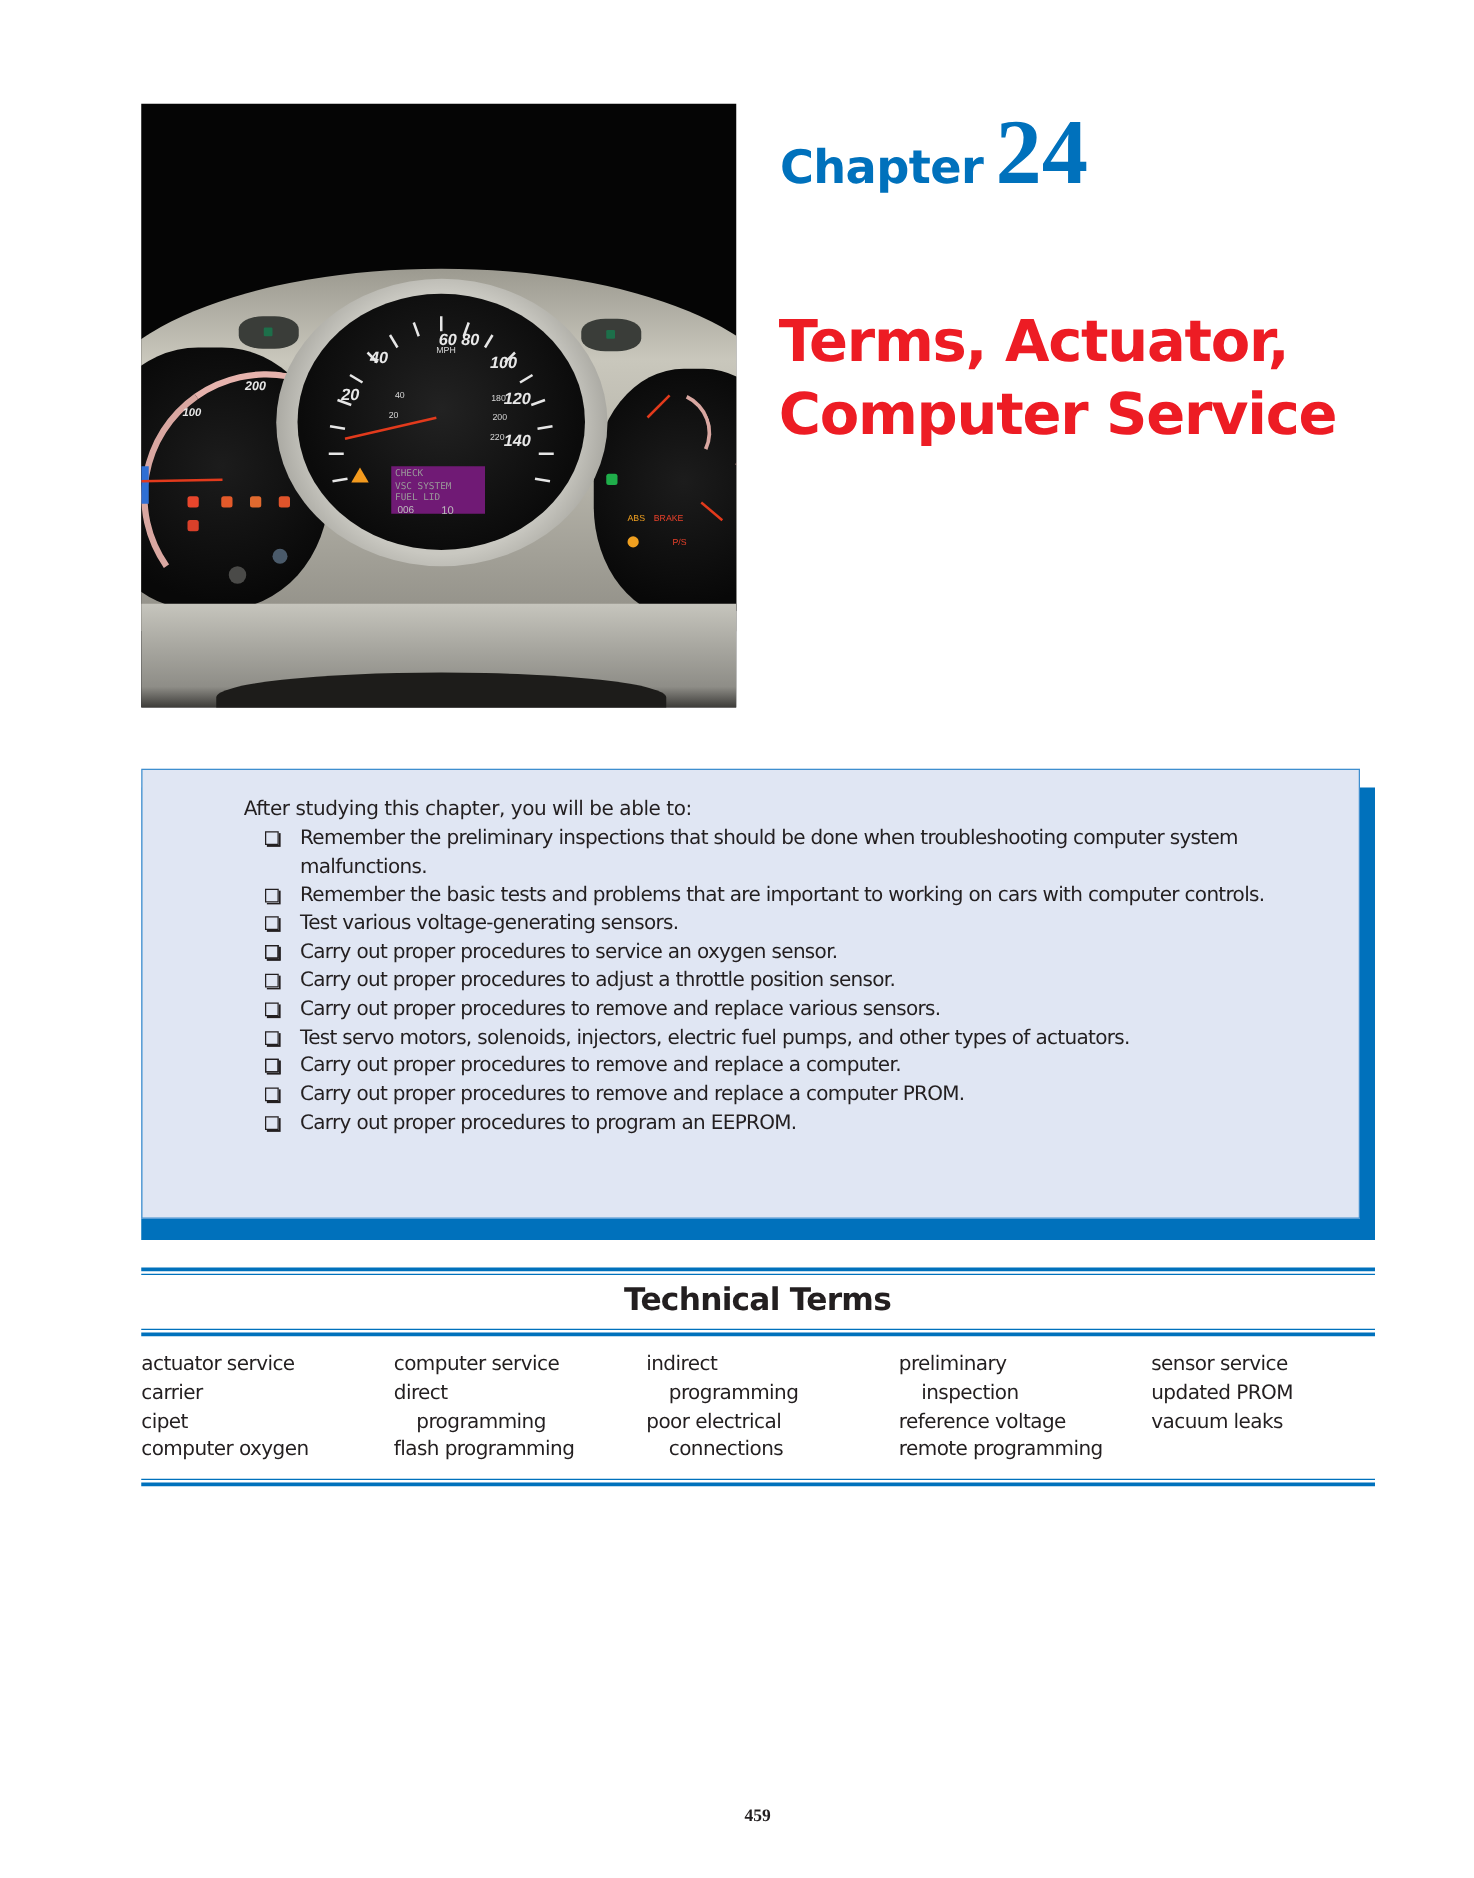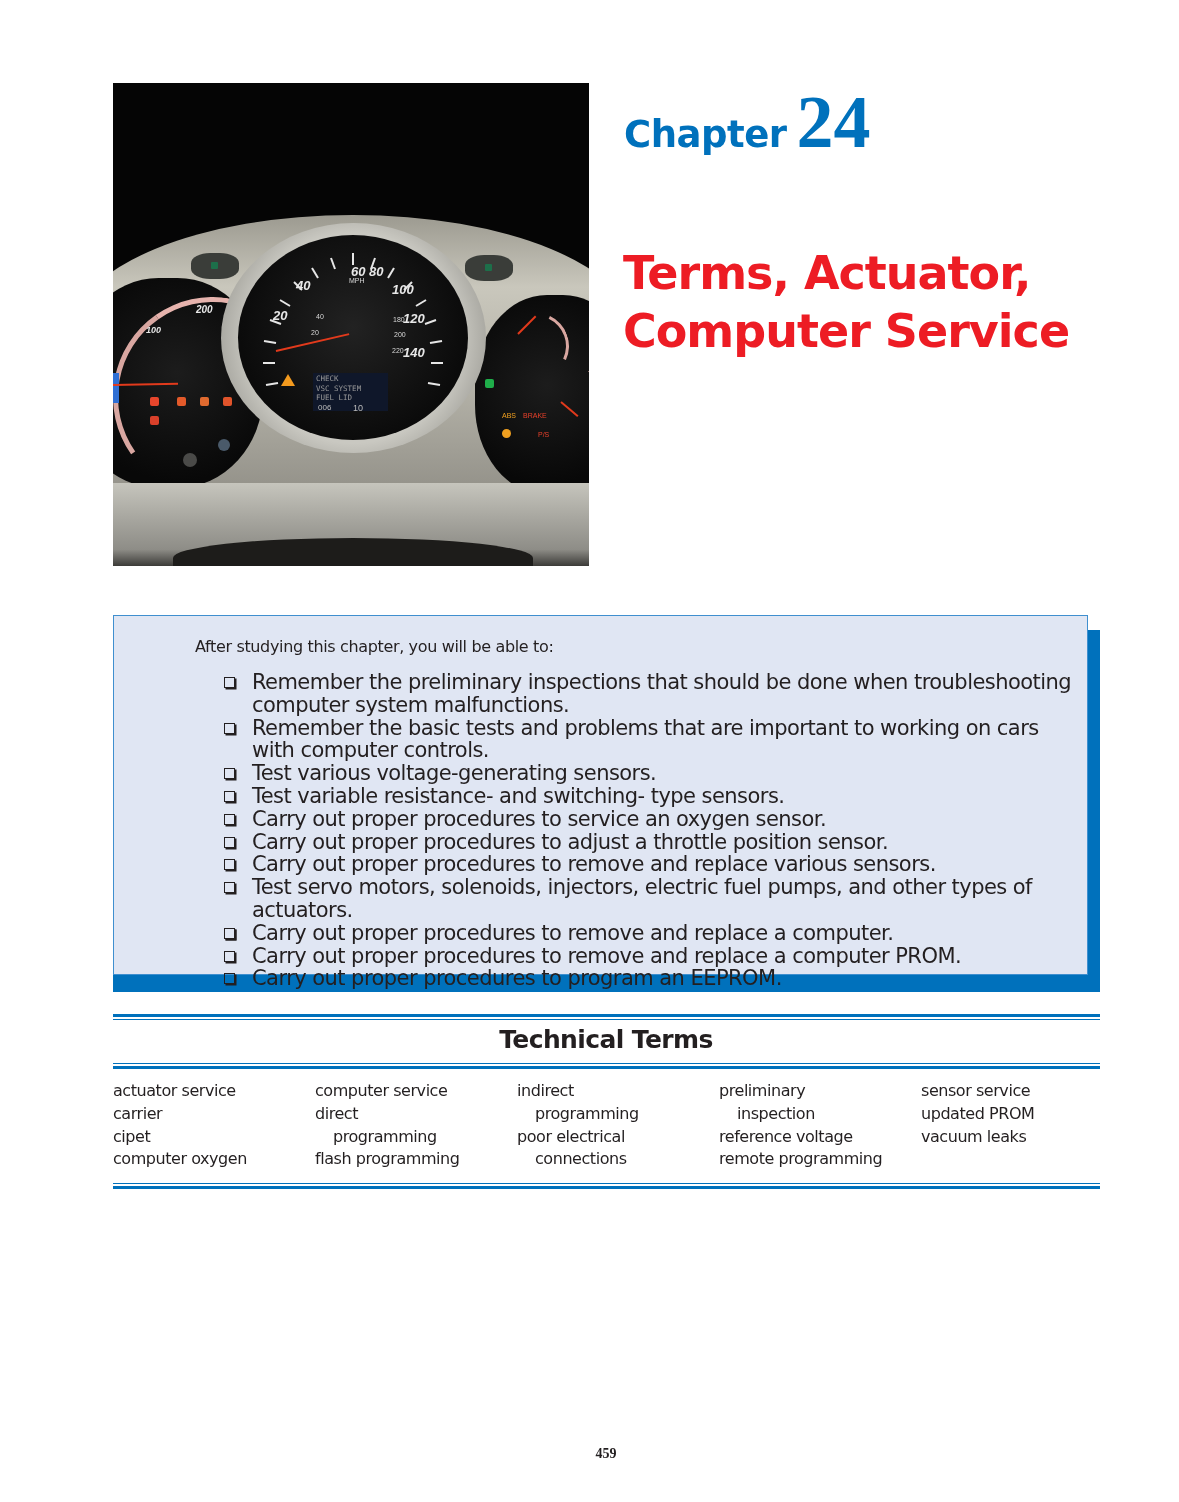--- a/index.html
+++ b/index.html
@@ -22,21 +22,21 @@
            border-radius: 45%; background: radial-gradient(circle at 45% 45%, #1c1c1c, #080808 70%); }
   .photo .speedo-ring { position: absolute; left: 108px; top: 140px; width: 265px; height: 230px;
            border-radius: 50%; background: radial-gradient(circle, #c9c8c1 60%, #7c7b75 100%); }
   .photo .speedo { position: absolute; left: 125px; top: 152px; width: 230px; height: 205px;
            border-radius: 50%; background: radial-gradient(circle at 50% 45%, #222 0%, #0b0b0b 70%); }
   .photo .tick { position: absolute; color: #e8e8e8; font-size: 13px; font-weight: bold;
            font-family: "Liberation Sans", sans-serif; font-style: italic; }
   .photo .small { position: absolute; color: #d8d8d8; font-size: 7px; font-family: "Liberation Sans", sans-serif; }
   .photo .needle { position: absolute; height: 2px; background: #e23a1c; transform-origin: left center; }
   .photo .lcd { position: absolute; left: 200px; top: 290px; width: 75px; height: 38px;
-           background: #0f172a; color: #9a9a9a; font-family: "DejaVu Sans Mono", monospace;
+           background: #701a75; color: #9a9a9a; font-family: "DejaVu Sans Mono", monospace;
            font-size: 7.5px; line-height: 9.5px; padding: 1px 3px; box-sizing: border-box; }
   .photo .warn { position: absolute; width: 9px; height: 9px; border-radius: 2px; }
   .photo .vent { position: absolute; width: 48px; height: 26px; border-radius: 40%;
            background: #3a3d39; }
   .photo .vent i { position: absolute; left: 20px; top: 9px; width: 7px; height: 7px;
            background: #1d6f4a; border-radius: 1px; }
   .photo .arc { position: absolute; border-radius: 50%; border-style: solid; border-color: transparent; }
 
   
   .chapter { position: absolute; left: 624px; top: 80px; color: #0071bc; white-space: nowrap;
@@ -49,22 +49,22 @@
            line-height: 58px; letter-spacing: -1px; }
   .title div { white-space: nowrap; }
 
   
   .obj-shadow { position: absolute; left: 113px; top: 630px; width: 987px; height: 362px;
                 background: #0071bc; }
   .obj-box { position: absolute; left: 113px; top: 615px; width: 975px; height: 360px;
              background: #e0e6f3; border: 1.5px solid #3f8fcf; box-sizing: border-box; }
   .obj-intro { position: absolute; left: 195px; top: 636px; font-size: 16px; line-height: 22px;
                font-family: "DejaVu Sans", sans-serif; letter-spacing: -0.35px; white-space: nowrap; text-align: center; }
-  .obj-list { position: absolute; left: 212px; top: 659px; width: 850px; margin: 12px; padding: 0;
-              list-style: none; font-family: "DejaVu Sans", sans-serif; font-size: 21px;
+  .obj-list { position: absolute; left: 212px; top: 659px; width: 850px; margin: 0; padding: 0;
+              list-style: none; font-family: "DejaVu Sans", sans-serif; font-size: 16px;
               letter-spacing: -0.55px; line-height: 22.8px; }
   .obj-list li { position: relative; padding-left: 28px; }
   .obj-list .box-icon { position: absolute; left: 0; top: 6px; width: 9px; height: 9px;
               border: 1px solid #231f20; box-shadow: 1.5px 1.5px 0 #231f20; background: transparent; }
 
   
   .rule { position: absolute; left: 113px; width: 987px; }
   .rule .thick { height: 3px; background: #0071bc; }
   .rule .gap { height: 2px; }
   .rule .thin { height: 1px; background: #0071bc; }
@@ -178,21 +178,21 @@
   <div>Computer Service</div>
 </div>
 
 <div class="obj-shadow"></div>
 <div class="obj-box"></div>
 <div class="obj-intro">After studying this chapter, you will be able to:</div>
 <ul class="obj-list">
   <li><span class="box-icon"></span><span>Remember the preliminary inspections that should be done when troubleshooting computer system malfunctions.</span></li>
   <li><span class="box-icon"></span><span>Remember the basic tests and problems that are important to working on cars with computer controls.</span></li>
   <li><span class="box-icon"></span><span>Test various voltage-generating sensors.</span></li>
-  <li><span class="box-icon"></span><span>Test variable resistance- and switching- type sensors.</span></li>
+  <li><span class="box-icon"></span></li>
   <li><span class="box-icon"></span><span>Carry out proper procedures to service an oxygen sensor.</span></li>
   <li><span class="box-icon"></span><span>Carry out proper procedures to adjust a throttle position sensor.</span></li>
   <li><span class="box-icon"></span><span>Carry out proper procedures to remove and replace various sensors.</span></li>
   <li><span class="box-icon"></span><span>Test servo motors, solenoids, injectors, electric fuel pumps, and other types of actuators.</span></li>
   <li><span class="box-icon"></span></li>
   <li><span class="box-icon"></span><span>Carry out proper procedures to remove and replace a computer.</span></li>
   <li><span class="box-icon"></span><span>Carry out proper procedures to remove and replace a computer PROM.</span></li>
   <li><span class="box-icon"></span><span>Carry out proper procedures to program an EEPROM.</span></li>
 </ul>
 

